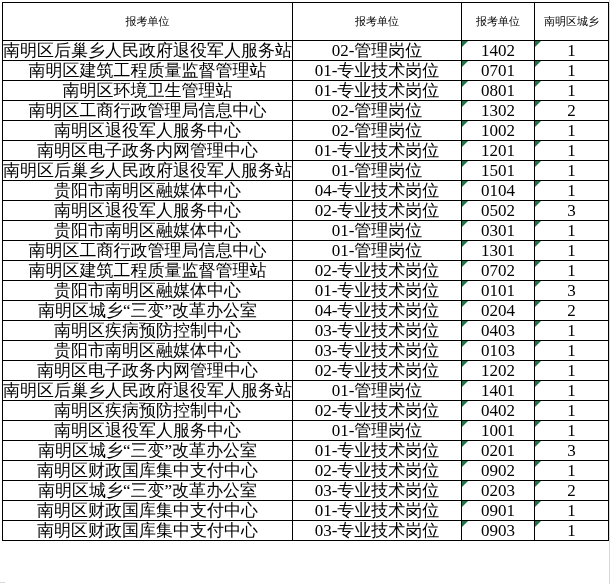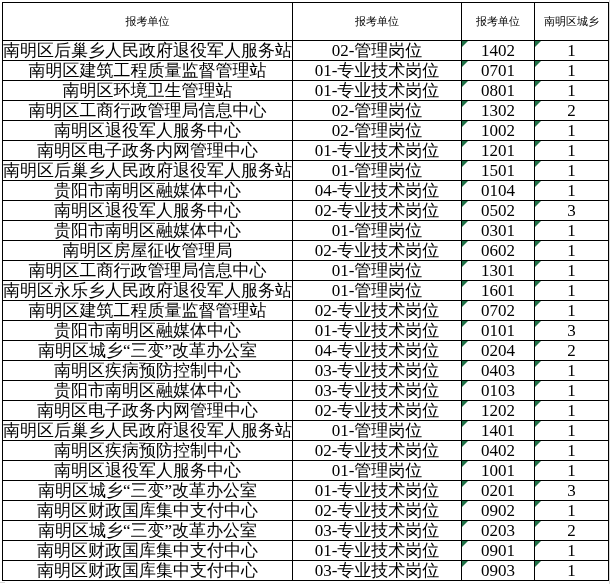--- a/index.html
+++ b/index.html
@@ -142,35 +142,23 @@
         <td><span class="tri" style="border-top-color: rgb(30, 113, 69);"></span>0502</td>
         <td><span class="tri" style="border-top-color: rgb(30, 113, 69);"></span>3</td>
       </tr>
       <tr>
         <td>贵阳市南明区融媒体中心</td>
         <td>01-管理岗位</td>
         <td><span class="tri" style="border-top-color: rgb(30, 113, 69);"></span>0301</td>
         <td><span class="tri" style="border-top-color: rgb(30, 113, 69);"></span>1</td>
       </tr>
       <tr>
-        <td>南明区房屋征收管理局</td>
-        <td>02-专业技术岗位</td>
-        <td><span class="tri" style="border-top-color: rgb(30, 113, 69);"></span>0602</td>
-        <td><span class="tri" style="border-top-color: rgb(30, 113, 69);"></span>1</td>
-      </tr>
-      <tr>
         <td>南明区工商行政管理局信息中心</td>
         <td>01-管理岗位</td>
         <td><span class="tri" style="border-top-color: rgb(30, 113, 69);"></span>1301</td>
-        <td><span class="tri" style="border-top-color: rgb(30, 113, 69);"></span>1</td>
-      </tr>
-      <tr>
-        <td>南明区永乐乡人民政府退役军人服务站</td>
-        <td>01-管理岗位</td>
-        <td><span class="tri" style="border-top-color: rgb(30, 113, 69);"></span>1601</td>
         <td><span class="tri" style="border-top-color: rgb(30, 113, 69);"></span>1</td>
       </tr>
       <tr>
         <td>南明区建筑工程质量监督管理站</td>
         <td>02-专业技术岗位</td>
         <td><span class="tri" style="border-top-color: rgb(30, 113, 69);"></span>0702</td>
         <td><span class="tri" style="border-top-color: rgb(30, 113, 69);"></span>1</td>
       </tr>
       <tr>
         <td>贵阳市南明区融媒体中心</td>

